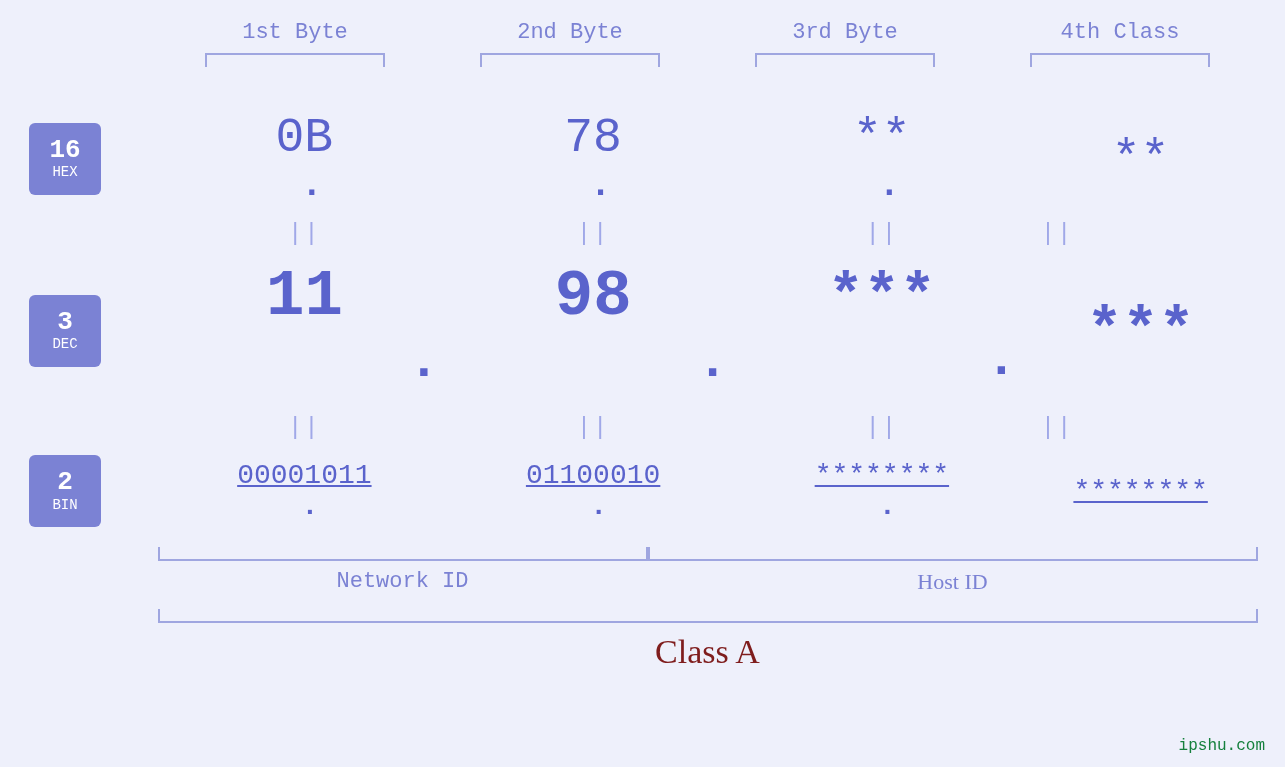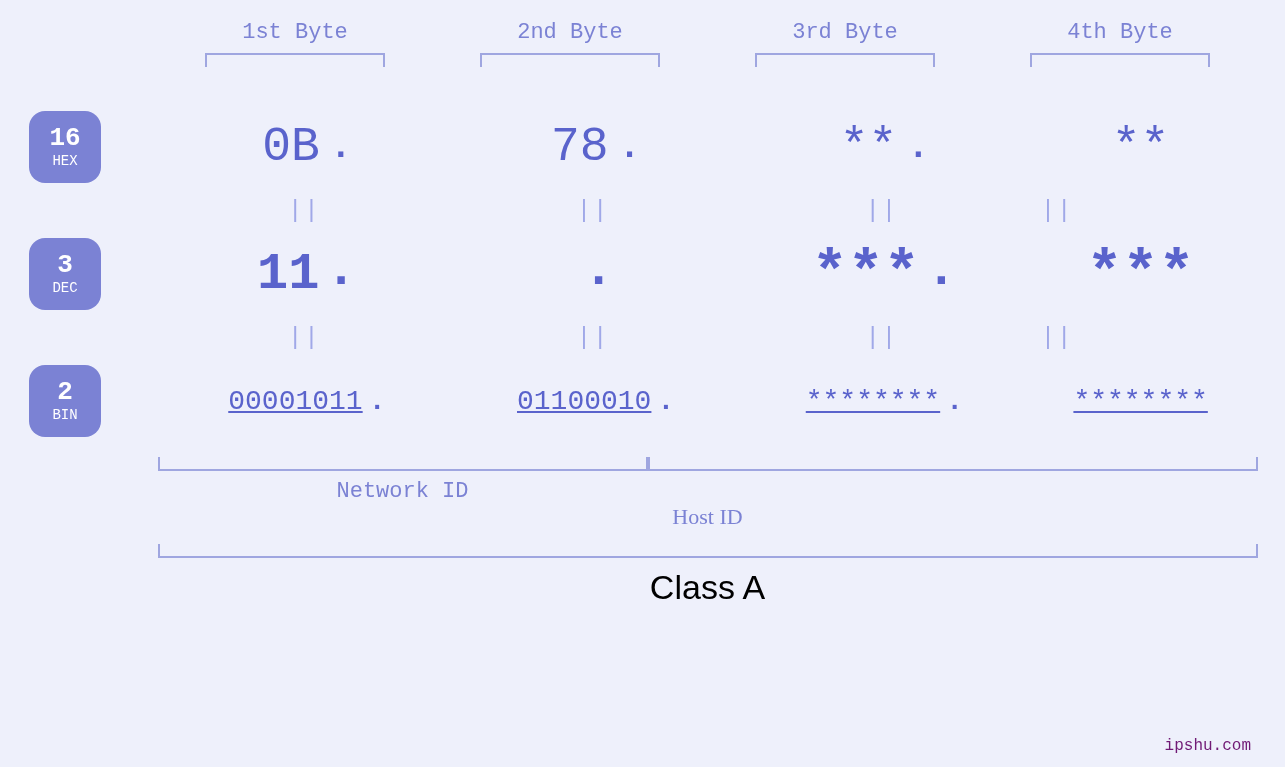--- a/index.html
+++ b/index.html
@@ -52,21 +52,21 @@
       width: 180px;
       height: 14px;
       border-top: 2px solid #9fa6e0;
       border-left: 2px solid #9fa6e0;
       border-right: 2px solid #9fa6e0;
     }
 
     .base-badge {
       background-color: #7b82d4;
       color: white;
-      border-radius: 16px;
+      border-radius: 6px;
       width: 72px;
       height: 72px;
       display: flex;
       flex-direction: column;
       align-items: center;
       justify-content: center;
       font-family: 'Courier New', Courier, monospace;
     }
 
     .base-badge .base-num {
@@ -80,21 +80,21 @@
       font-weight: normal;
       line-height: 1.2;
     }
 
     .byte-value {
       color: #5a63cc;
       text-align: center;
     }
 
     .hex-val { font-size: 48px; }
-    .dec-val { font-size: 52px; font-weight: bold; }
+    .dec-val { font-size: 64px; font-weight: bold; }
     .bin-val { font-size: 28px; text-decoration: underline; }
 
     .dot {
       color: #5a63cc;
       font-size: 48px;
       font-weight: bold;
       margin: 0 -5px;
     }
 
     .dec-dot {
@@ -106,22 +106,22 @@
       color: #a0a8e8;
       font-size: 24px;
       letter-spacing: 2px;
       font-family: 'Courier New', Courier, monospace;
     }
 
     
     .watermark {
       position: absolute;
       bottom: 12px;
-      right: 34px;
-      color: #701a75;
+      right: 20px;
+      color: #15803d;
       font-size: 16px;
       font-family: 'Courier New', Courier, monospace;
     }
 
     .badge-and-rows {
       display: flex;
       flex-direction: row;
       width: 1285px;
       align-items: center;
       padding: 14px 0;
@@ -138,21 +138,21 @@
       display: flex;
       flex-direction: row;
       flex: 1;
       align-items: center;
       justify-content: space-around;
       padding: 0 30px;
     }
 
     .value-with-dot {
       display: flex;
-      flex-direction: row;
+      flex-direction: column;
       align-items: center;
       width: 260px;
       justify-content: center;
     }
 
     .no-dot-last {
       display: flex;
       flex-direction: row;
       align-items: center;
       width: 200px;
@@ -194,21 +194,21 @@
   </style>
 </head>
 <body>
 
 <div class="main-container">
 
   <div class="byte-headers">
     <div class="byte-header">1st Byte</div>
     <div class="byte-header">2nd Byte</div>
     <div class="byte-header">3rd Byte</div>
-    <div class="byte-header">4th Byte</div>
+    <div class="byte-header">4th Class</div>
   </div>
 
   <div class="bracket-row">
     <div class="bracket"></div>
     <div class="bracket"></div>
     <div class="bracket"></div>
     <div class="bracket"></div>
   </div>
 
   <div class="badge-and-rows">
@@ -261,20 +261,21 @@
         <span class="base-num">3</span>
         <span class="base-label">DEC</span>
       </div>
     </div>
     <div class="values-row">
       <div class="value-with-dot">
         <span class="byte-value dec-val">11</span>
         <span class="dot dec-dot" style="font-size:52px; margin-left:6px; align-self: flex-end; margin-bottom: 8px;">.</span>
       </div>
       <div class="value-with-dot">
+        <span class="byte-value dec-val">98</span>
         <span class="dot dec-dot" style="font-size:52px; margin-left:6px; align-self: flex-end; margin-bottom: 8px;">.</span>
       </div>
       <div class="value-with-dot">
         <span class="byte-value dec-val" style="font-size:60px;">***</span>
         <span class="dot dec-dot" style="font-size:52px; margin-left:6px; align-self: flex-end; margin-bottom: 8px;">.</span>
       </div>
       <div class="no-dot-last">
         <span class="byte-value dec-val" style="font-size:60px;">***</span>
       </div>
     </div>
@@ -324,25 +325,25 @@
     </div>
   </div>
 
   <div style="display:flex; flex-direction:row; width:1100px; margin-left:130px; margin-top:6px;">
 
     <div style="width:490px; height:14px; border-bottom:2px solid #9fa6e0; border-left:2px solid #9fa6e0; border-right:2px solid #9fa6e0;"></div>
 
     <div style="flex:1; height:14px; border-bottom:2px solid #9fa6e0; border-left:2px solid #9fa6e0; border-right:2px solid #9fa6e0;"></div>
   </div>
 
-  <div style="display:flex; flex-direction:column; width:1100px; margin-left:130px; margin-top:8px;">
+  <div style="display:flex; width:1100px; margin-left:130px; margin-top:8px;">
     <div style="width:490px; text-align:center; color:#7b82d4; font-size:22px; font-family:'Courier New',Courier,monospace;">Network ID</div>
     <div style="flex:1; text-align:center; color:#7b82d4; font-size:22px; font-family:Liberation Serif, serif;">Host ID</div>
   </div>
 
   <div style="width:1100px; margin-left:130px; margin-top:14px;">
     <div style="width:100%; height:14px; border-bottom:2px solid #9fa6e0; border-left:2px solid #9fa6e0; border-right:2px solid #9fa6e0;"></div>
-    <div style="text-align:center; color:#000000; font-size:34px; font-family:Liberation Sans, sans-serif; margin-top:10px;">Class A</div>
+    <div style="text-align:center; color:#7f1d1d; font-size:34px; font-family:Liberation Serif, serif; margin-top:10px;">Class A</div>
   </div>
 
   <div class="watermark">ipshu.com</div>
 
 </div>
 
 </body></html>

